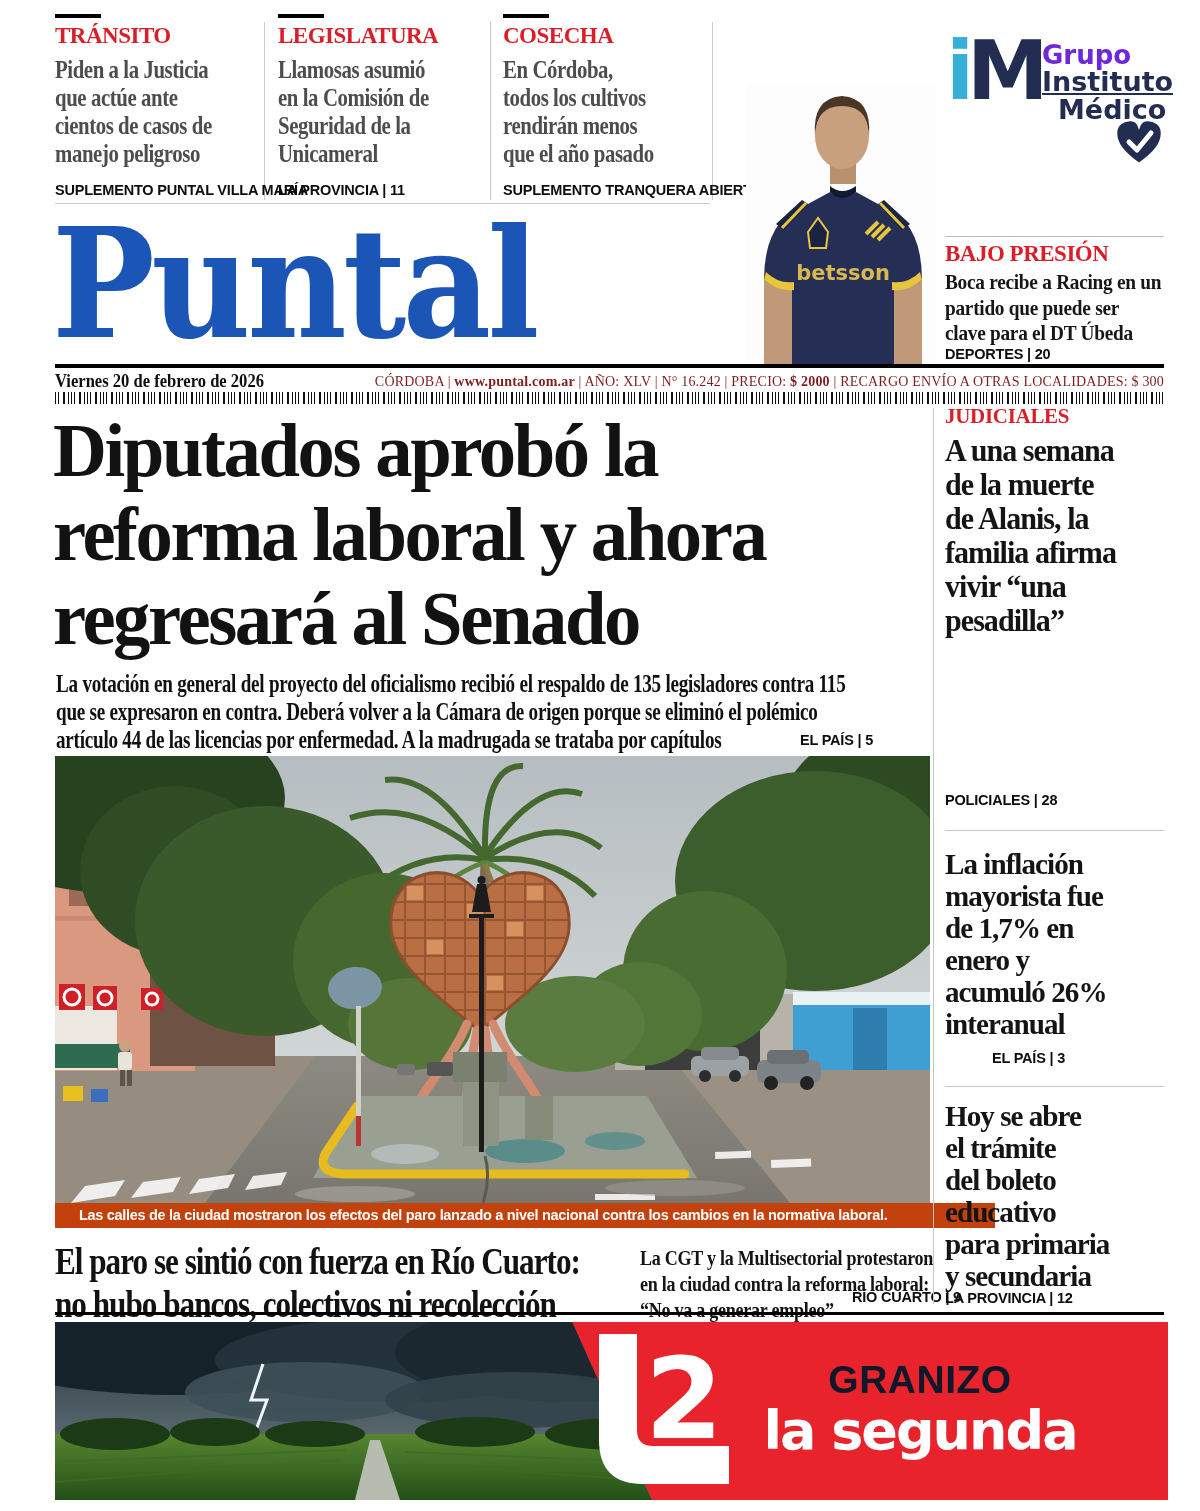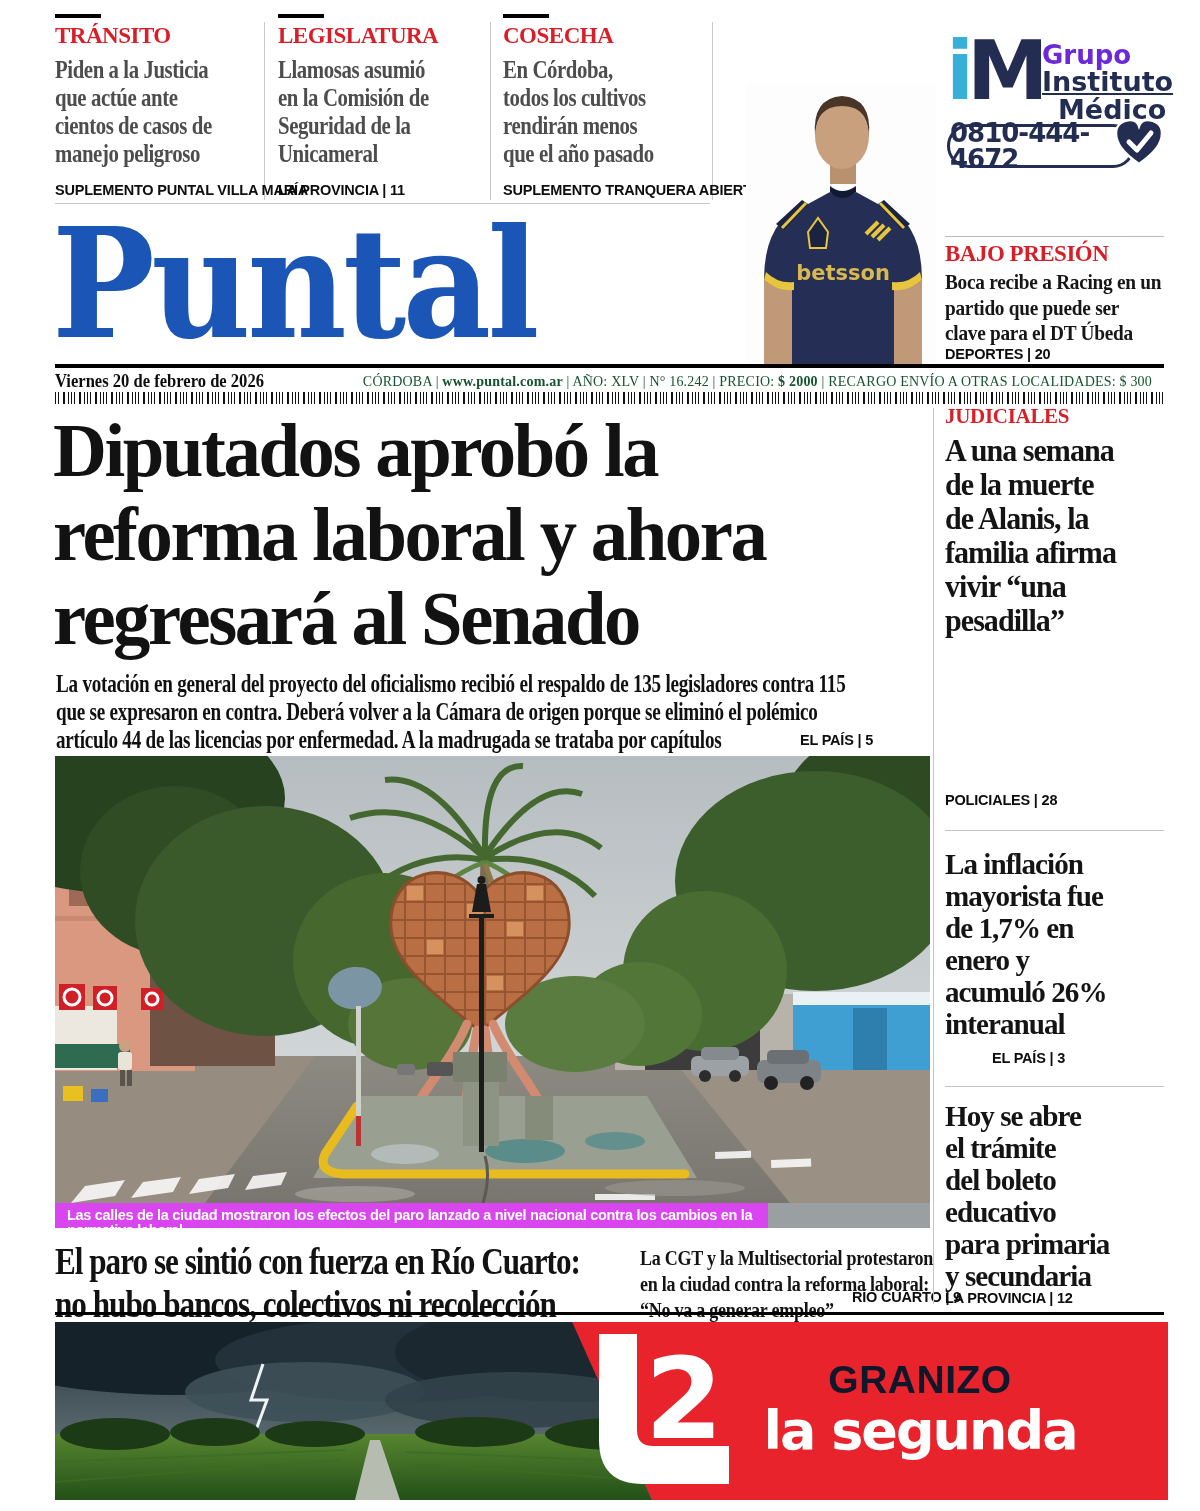--- a/index.html
+++ b/index.html
@@ -25,35 +25,35 @@
   .im-pill span{font:bold 26px/1 "DejaVu Sans",sans-serif;color:#232D52;letter-spacing:-1px;}
   
   .sports-rule{position:absolute;left:945px;top:236px;width:219px;height:1px;background:#bbb;}
   .sports-lines{position:absolute;left:945px;top:270px;transform:scaleX(.92);transform-origin:left top;width:265px;}
   .sports-lines div{font:bold 21px/25.5px "Liberation Serif",serif;color:#161616;letter-spacing:-0.3px;}
   
   .masthead{position:absolute;left:52px;top:208px;font:bold 152px/1 "DejaVu Serif",serif;color:#1B55B6;
             transform:scaleX(.9);transform-origin:left top;letter-spacing:-4px;}
   .rule-black{position:absolute;left:55px;width:1109px;background:#000;}
   .dateline{position:absolute;left:55px;top:372px;font:bold 18px/1 "Liberation Serif",serif;transform:scaleX(.92);transform-origin:left top;color:#0d0d0d;}
-  .infoline{position:absolute;right:48px;top:375px;font:14px/1 "Liberation Serif",serif;color:#14532d;letter-spacing:0.2px;}
+  .infoline{position:absolute;right:36px;top:375px;font:14px/1 "Liberation Serif",serif;color:#7f1d1d;letter-spacing:0.2px;}
   .infoline b{font-weight:bold;}
   .barcode{position:absolute;left:55px;top:392px;width:1109px;height:12px;
     background:repeating-linear-gradient(90deg,#111 0 1px,transparent 1px 3px,#111 3px 4px,transparent 4px 8px,#111 8px 10px,transparent 10px 13px,#111 13px 14px,transparent 14px 16px);}
   
   .main-head{position:absolute;left:53px;transform:scaleX(.97);transform-origin:left top;
              font:bold 77px/1 "Liberation Serif",serif;color:#121212;letter-spacing:-2.5px;white-space:nowrap;}
   .deck{position:absolute;left:56px;top:670px;width:1120px;transform:scaleX(.78);transform-origin:left top;}
   .deck div{font:bold 24.5px/28px "Liberation Serif",serif;color:#101010;letter-spacing:-0.3px;white-space:nowrap;}
   .deck-kicker{position:absolute;left:800px;top:733px;}
   
   .photo{position:absolute;left:55px;top:756px;width:875px;height:472px;background:#9aa0a2;}
   .photo svg{display:block;}
-  .caption{position:absolute;left:0;bottom:0;width:713px;height:25px;background:#d946ef;box-sizing:border-box;
-           padding:5px 0 0 12px;font:bold 14.5px/1 "Liberation Sans",sans-serif;color:#fff;letter-spacing:-0.3px;}
+  .caption{position:absolute;left:0;bottom:0;width:940px;height:25px;background:#c2410c;box-sizing:border-box;
+           padding:5px 0 0 24px;font:bold 14.5px/1 "Liberation Sans",sans-serif;color:#fff;letter-spacing:-0.3px;}
   
   .strike-head{position:absolute;left:55px;transform:scaleX(.82);transform-origin:left top;
                font:bold 38px/1 "Liberation Serif",serif;color:#121212;letter-spacing:-1.2px;white-space:nowrap;}
   .side-lines{position:absolute;left:640px;top:1245px;transform:scaleX(.88);transform-origin:left top;width:345px;}
   .side-lines div{font:bold 20.5px/26px "Liberation Serif",serif;color:#141414;letter-spacing:-0.3px;white-space:nowrap;font-weight:600;}
   .strike-kicker{position:absolute;left:852px;top:1290px;}
   
   .rail-vrule{position:absolute;left:933px;top:408px;width:1px;height:896px;background:#c4c4c4;}
   .rail-label{position:absolute;left:945px;top:406px;font:bold 21px/1 "Liberation Serif",serif;color:#D91E28;letter-spacing:-0.3px;}
   .rail-head{position:absolute;left:945px;transform:scaleX(.97);transform-origin:left top;width:235px;}
@@ -108,23 +108,20 @@
     <div>rendirán menos</div>
     <div>que el año pasado</div>
   </div>
   <div class="kicker abs" style="left:503px;top:183px">SUPLEMENTO TRANQUERA ABIERTA</div>
   <div class="teaser-rule"></div>
 
   <div class="im-logo"><span class="im-i">i</span><span class="im-m">M</span></div>
   <div class="im-grupo">Grupo</div>
   <div class="im-n1">Instituto</div>
   <div class="im-n2">Médico</div>
-  <div class="im-pill">
-    <span>0810-444-4672</span>
-  </div>
   <svg class="abs" style="left:1112px;top:116px" width="54" height="54" viewBox="0 0 54 54">
     <path d="M27 48 C10 36 4 27 4 17 C4 8 12 4 18 4 C23 4 26 7 27 10 C28 7 31 4 36 4 C42 4 50 8 50 17 C50 27 44 36 27 48 Z" fill="#232D52" stroke="#fff" stroke-width="2.5"></path>
     <polyline points="17,26 25,34 39,17" fill="none" stroke="#fff" stroke-width="5" stroke-linecap="round" stroke-linejoin="round"></polyline>
   </svg>
 
   <svg class="abs" style="left:746px;top:84px" width="190" height="282" viewBox="0 0 190 282">
     <rect x="0" y="0" width="190" height="282" fill="#fdfdfd"></rect>
     <rect x="84" y="74" width="26" height="26" fill="#b9916e"></rect>
     <path d="M18,282 L18,196 Q18,134 62,120 L84,108 Q96,118 110,108 L132,120 Q176,134 176,196 L176,282 Z" fill="#252e55"></path>
     <path d="M18,196 L18,282 L46,282 L46,206 Q30,206 18,196 Z" fill="#c09a78"></path>

